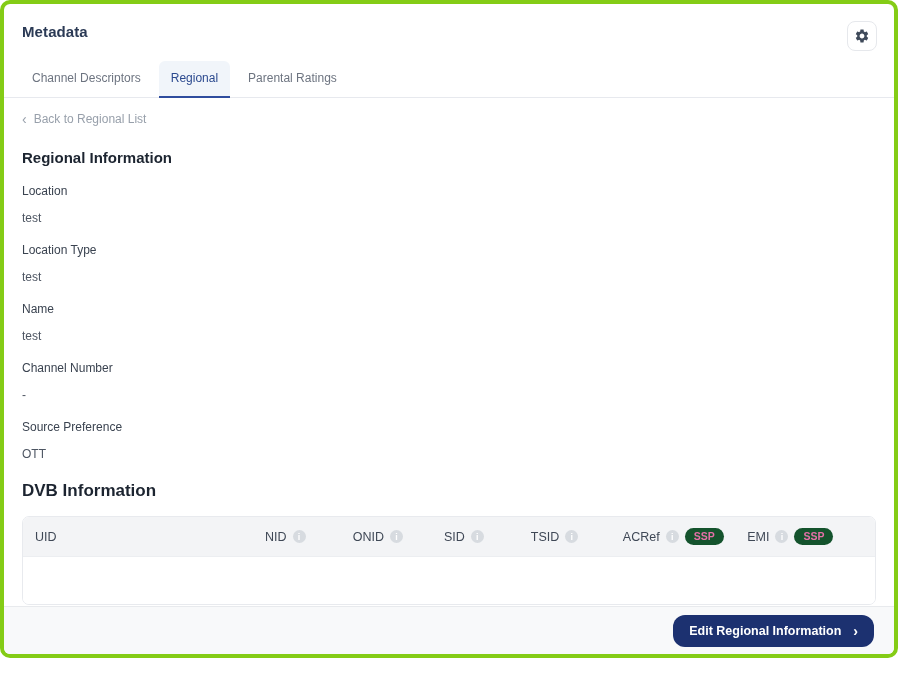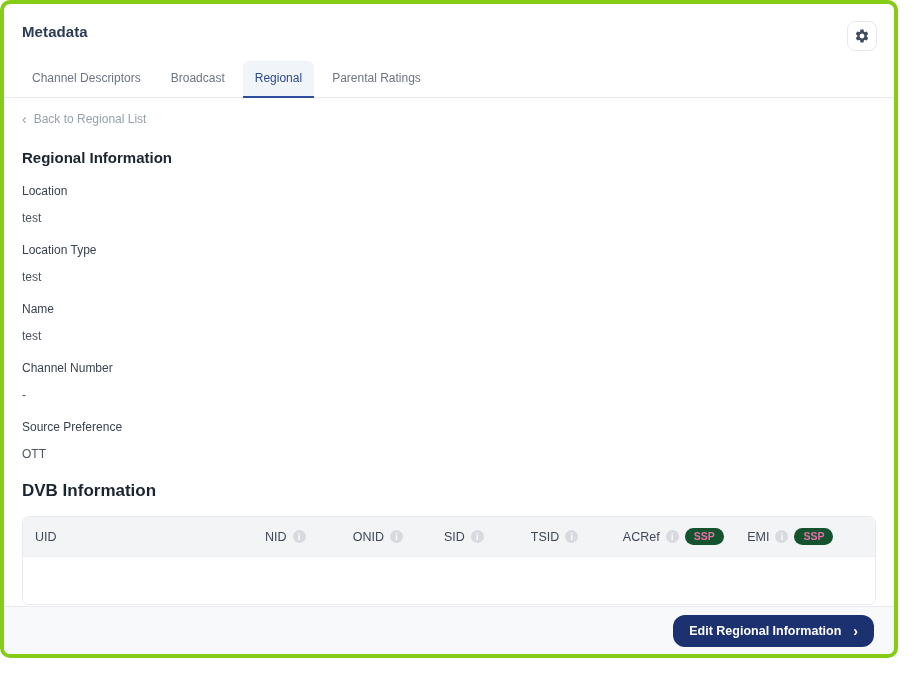--- a/index.html
+++ b/index.html
@@ -185,21 +185,20 @@
       <span>
         <svg width="16" height="16" viewBox="0 0 24 24" fill="#3f4a5a">
             <path d="M19.14 12.94c.04-.3.06-.61.06-.94 0-.32-.02-.64-.07-.94l2.03-1.58c.18-.14.23-.41.12-.61l-1.92-3.32c-.12-.22-.37-.29-.59-.22l-2.39.96c-.5-.38-1.03-.7-1.62-.94L14.4 2.81c-.04-.24-.24-.41-.48-.41h-3.84c-.24 0-.43.17-.47.41L9.25 5.35c-.59.24-1.13.57-1.62.94L5.24 5.33c-.22-.08-.47 0-.59.22L2.74 8.87c-.12.21-.08.47.12.61l2.03 1.58c-.05.3-.09.63-.09.94s.02.64.07.94l-2.03 1.58c-.18.14-.23.41-.12.61l1.92 3.32c.12.22.37.29.59.22l2.39-.96c.5.38 1.03.7 1.62.94l.36 2.54c.05.24.24.41.48.41h3.84c.24 0 .44-.17.47-.41l.36-2.54c.59-.24 1.13-.56 1.62-.94l2.39.96c.22.08.47 0 .59-.22l1.92-3.32c.12-.22.07-.47-.12-.61l-2.01-1.58zM12 15.6c-1.98 0-3.6-1.62-3.6-3.6s1.62-3.6 3.6-3.6 3.6 1.62 3.6 3.6-1.62 3.6-3.6 3.6z"></path>
           </svg>
       </span>
     </button>
   </div>
 
   <div class="tab-bar">
     <div class="tab">Channel Descriptors</div>
-    <div class="tab">Broadcast</div>
     <div class="tab active">Regional</div>
     <div class="tab">Parental Ratings</div>
   </div>
 
   <div class="content">
 
     <div class="back-link">
       <span class="chev">‹</span>
       <span>Back to Regional List</span>
     </div>

